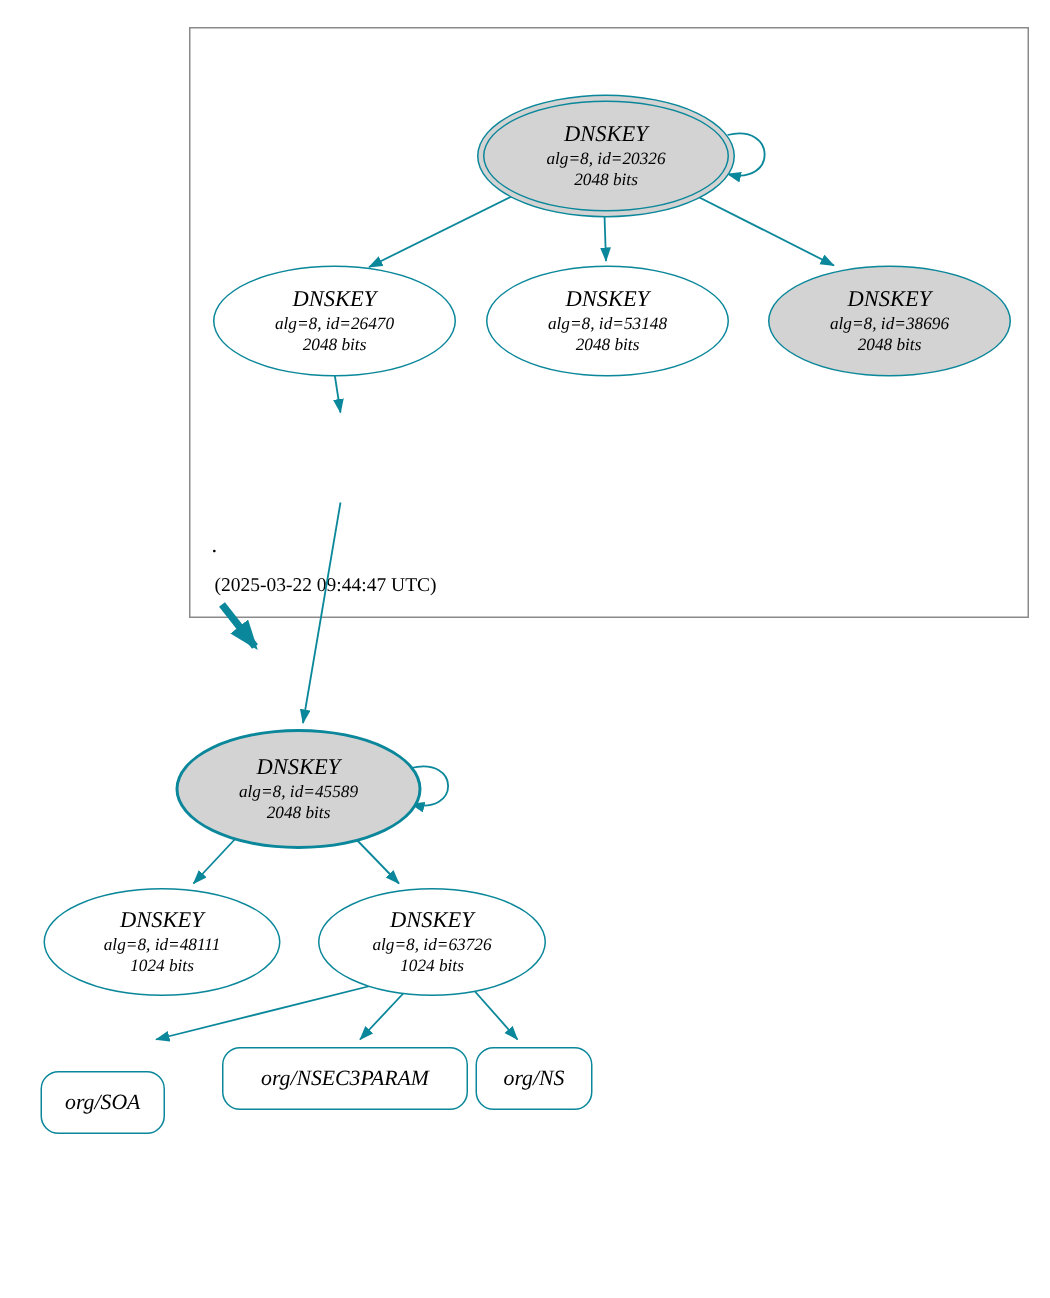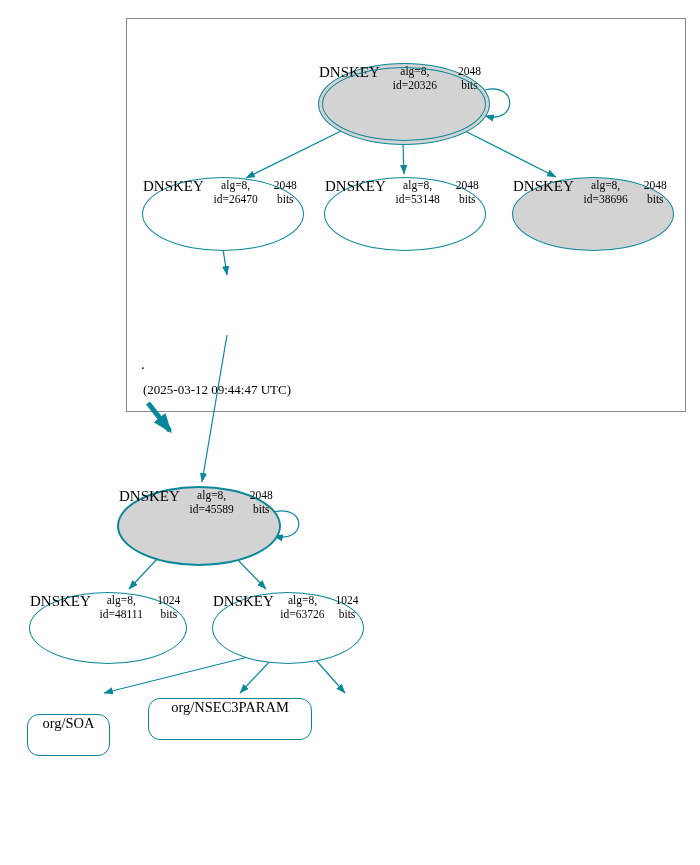--- a/index.html
+++ b/index.html
@@ -13,37 +13,37 @@
 
   .zone-box{position:absolute;border:1px solid var(--boxborder);background:#fff;z-index:0;}
   .zone-name{position:absolute;font-size:15px;}
   .zone-ts{position:absolute;font-size:13px;}
 
   .edges{position:absolute;left:0;top:0;z-index:1;pointer-events:none;}
   .edge{stroke:var(--edge);fill:none;stroke-width:1.2px;}
   .edge.thick{stroke-width:5px;}
   .arrowhead{fill:var(--edge);stroke:none;}
 
-  .node{position:absolute;z-index:2;display:flex;flex-direction:row;align-items:flex-start;justify-content:center;text-align:center;background:#fff;}
+  .node{position:absolute;z-index:2;display:flex;flex-direction:column;align-items:center;justify-content:center;text-align:center;background:#fff;font-style:italic;}
   .ellipse{border:1.4px solid var(--edge);border-radius:50%;}
   .ellipse.bold{border-width:2.2px;}
   .ellipse.double::after{content:"";position:absolute;inset:3px;border:1.3px solid var(--edge);border-radius:50%;pointer-events:none;}
   .gray{background:var(--grayfill);}
   .node .title{font-size:15px;line-height:17px;}
   .node .detail{font-size:11.5px;line-height:14px;}
   .rrset{border:1.4px solid var(--edge);border-radius:12px;font-size:14.5px;}
 </style>
 </head>
 <body>
 
 <div class="canvas">
 
   <div class="zone-box" style="left:126px;top:18px;width:558px;height:392px;">
     <div class="zone-name" style="left:14px;bottom:38px;">.</div>
-    <div class="zone-ts" style="left:16px;bottom:13px;">(2025-03-12 09:44:47 UTC)</div>
+    <div class="zone-ts" style="left:16px;bottom:13px;">(2025-03-22 09:44:47 UTC)</div>
   </div>
 
 
   <svg class="edges" width="700" height="865" aria-hidden="true">
     <defs>
       <marker id="ah" markerWidth="10" markerHeight="8" refX="7.5" refY="3" orient="auto">
         <path class="arrowhead" d="M0,0 L8,3 L0,6 z"></path>
       </marker>
       <marker id="ahb" markerWidth="5" markerHeight="4" refX="3.4" refY="1.5" orient="auto">
         <path class="arrowhead" d="M0,0 L4,1.5 L0,3 z"></path>
@@ -110,14 +110,17 @@
   </div>
 
   <div class="node rrset" style="left:27px;top:714px;width:81px;height:40px;">
     <span>org/SOA</span>
   </div>
 
   <div class="node rrset" style="left:148px;top:698px;width:162px;height:40px;">
     <span>org/NSEC3PARAM</span>
   </div>
 
+  <div class="node rrset" style="left:317px;top:698px;width:76px;height:40px;">
+    <span>org/NS</span>
+  </div>
 
 </div>
 
 </body></html>

